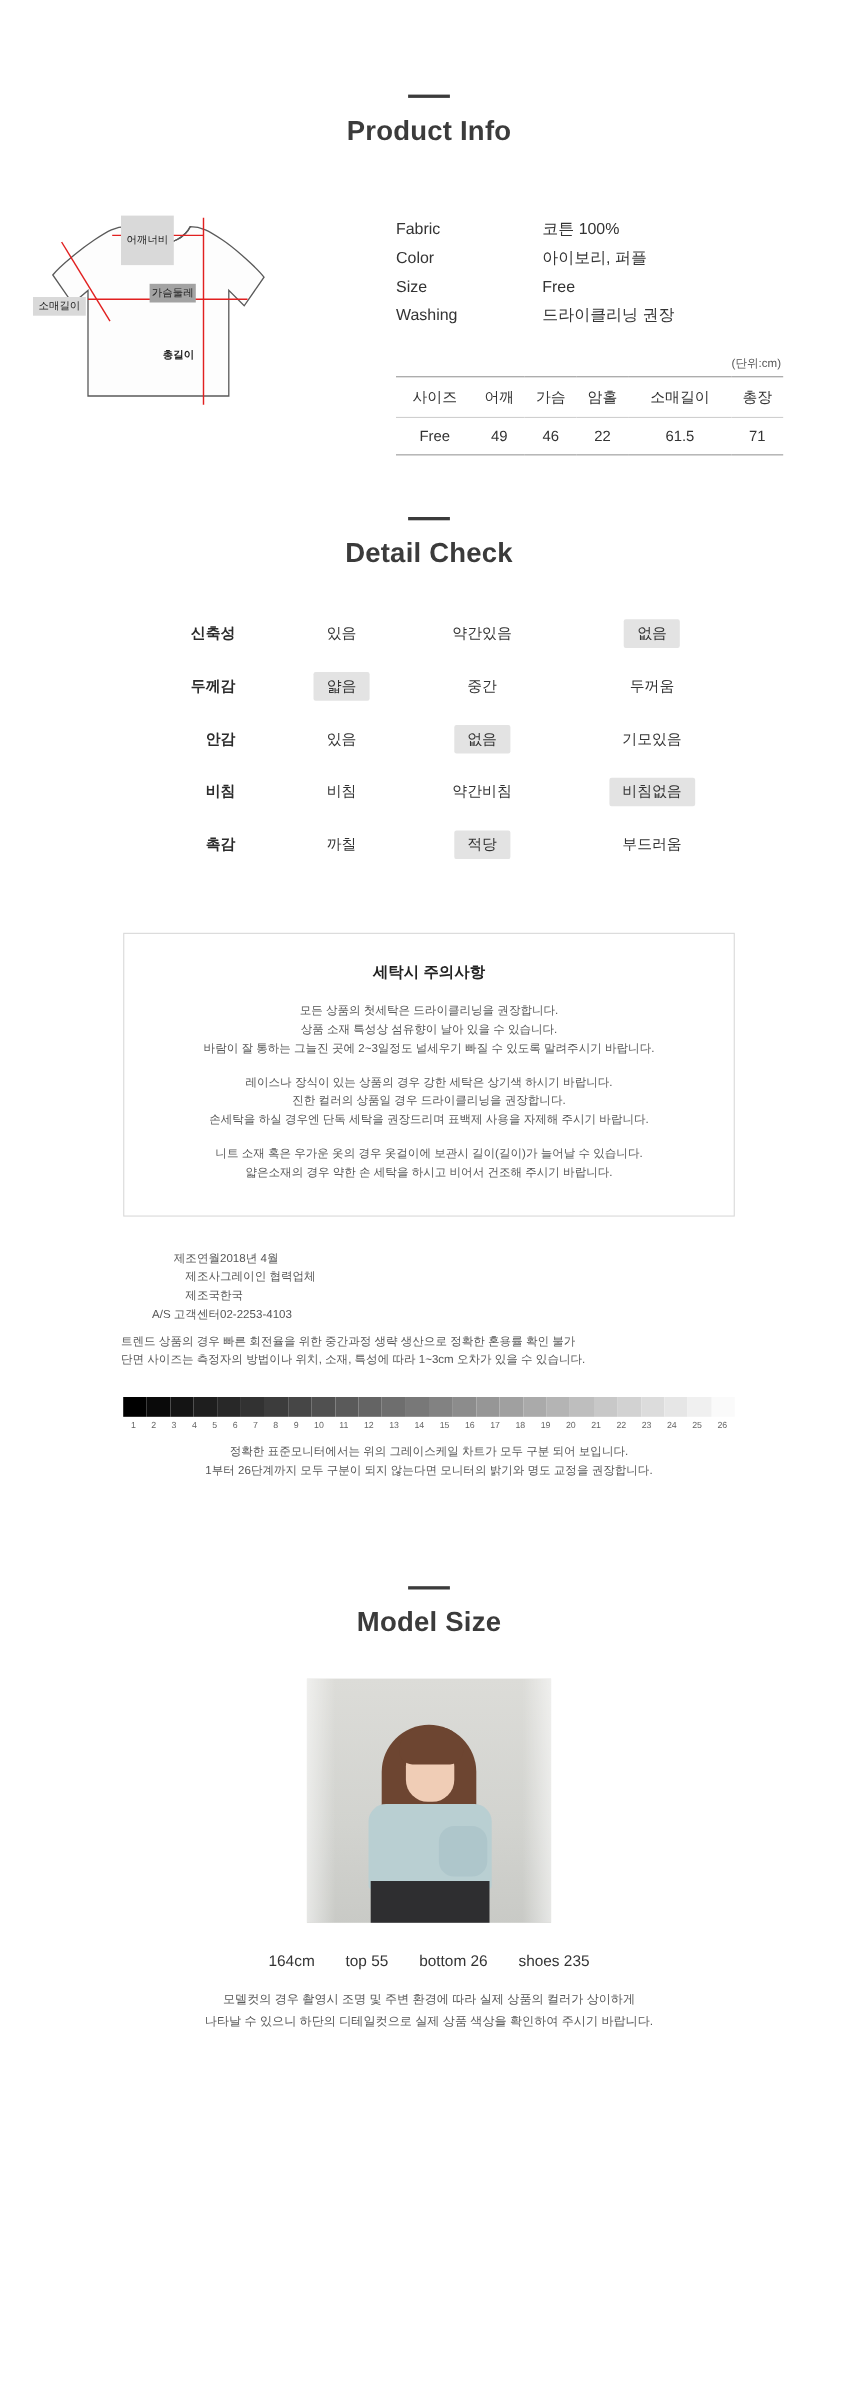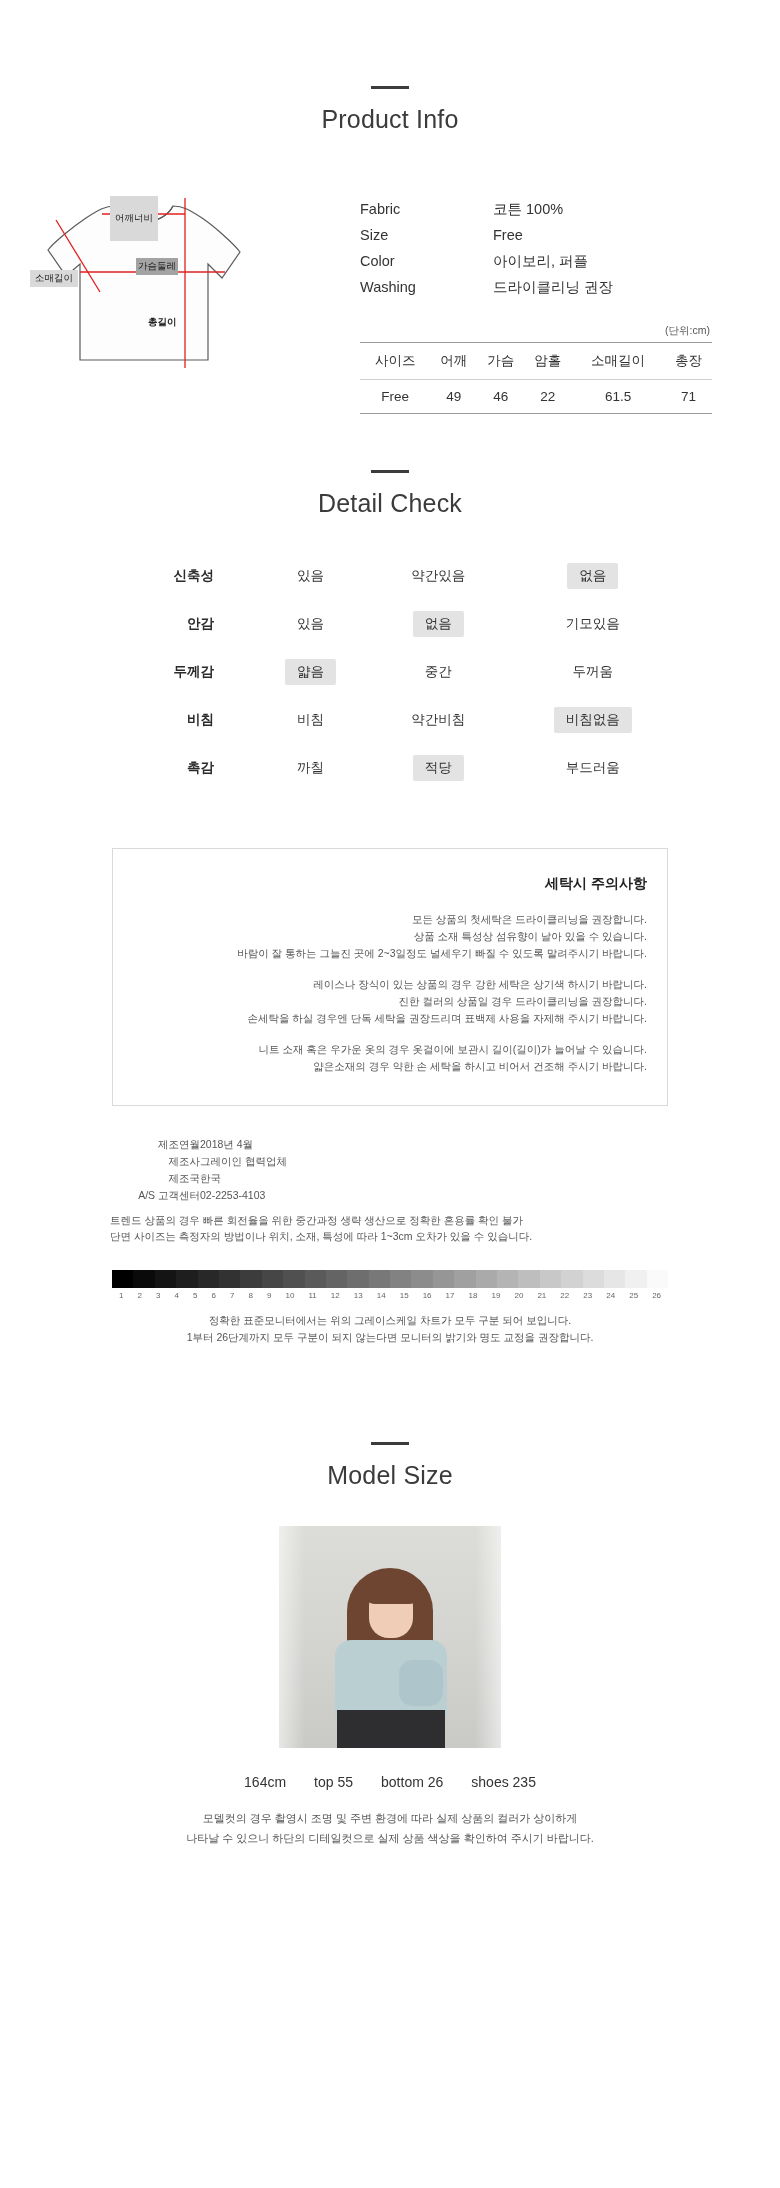--- a/index.html
+++ b/index.html
@@ -16,21 +16,21 @@
   .divider {
     width: 38px; height: 3px; background: #3b3b3b;
     margin: 0 auto;
   }
   .section-title {
     text-align: center;
     font-size: 25px;
     color: #3b3b3b;
     letter-spacing: 0.2px;
     margin-top: 16px;
-    font-weight: 400;
+    font-weight: 700;
   }
 
   
   .product-info-wrap {
     display: flex;
     align-items: flex-start;
     padding: 34px 0 0 0;
   }
   .garment-figure {
     width: 330px;
@@ -88,21 +88,21 @@
     border-radius: 2px;
   }
   .dc-opt.sel span { background: #e3e3e3; color:#333; }
 
   
   .wash-box {
     margin: 56px auto 0 auto;
     width: 556px;
     border: 1px solid #d9d9d9;
     padding: 26px 20px 30px 20px;
-    text-align: right;
+    text-align: center;
   }
   .wash-title { font-size: 14px; font-weight: bold; color:#222; margin-bottom: 18px; }
   .wash-p { font-size: 10.5px; color: #555; line-height: 17px; margin: 0 0 14px 0; }
   .wash-p:last-child { margin-bottom: 0; }
 
   
   .mfg {
     width: 560px;
     margin: 30px auto 0 auto;
     font-size: 10.5px;
@@ -202,26 +202,26 @@
       <div style="position:absolute;left:10px;top:102px;font-size:9.5px;background:#d9d9d9;padding:2px 5px;color:#222;">소매길이</div>
       <div style="position:absolute;left:128px;top:148px;font-size:9.5px;font-weight:bold;color:#222;">총길이</div>
     </div>
 
     <div class="spec-block">
       <div class="spec-row">
         <div class="spec-label">Fabric</div>
         <div class="spec-value">코튼 100%</div>
       </div>
       <div class="spec-row">
+        <div class="spec-label">Color</div>
+        <div class="spec-value">아이보리, 퍼플</div>
+      </div>
+      <div class="spec-row">
         <div class="spec-label">Size</div>
         <div class="spec-value">Free</div>
-      </div>
-      <div class="spec-row">
-        <div class="spec-label">Color</div>
-        <div class="spec-value">아이보리, 퍼플</div>
       </div>
       <div class="spec-row">
         <div class="spec-label">Washing</div>
         <div class="spec-value">드라이클리닝 권장</div>
       </div>
 
       <div class="unit-note">(단위:cm)</div>
 
       <table class="size-table">
         <thead>
@@ -254,30 +254,30 @@
 
     <table class="dc-table">
       <tbody>
         <tr>
           <td class="dc-label">신축성</td>
           <td class="dc-opt"><span>있음</span></td>
           <td class="dc-opt"><span>약간있음</span></td>
           <td class="dc-opt sel"><span>없음</span></td>
         </tr>
         <tr>
+          <td class="dc-label">두께감</td>
+          <td class="dc-opt sel"><span>얇음</span></td>
+          <td class="dc-opt"><span>중간</span></td>
+          <td class="dc-opt"><span>두꺼움</span></td>
+        </tr>
+        <tr>
           <td class="dc-label">안감</td>
           <td class="dc-opt"><span>있음</span></td>
           <td class="dc-opt sel"><span>없음</span></td>
           <td class="dc-opt"><span>기모있음</span></td>
-        </tr>
-        <tr>
-          <td class="dc-label">두께감</td>
-          <td class="dc-opt sel"><span>얇음</span></td>
-          <td class="dc-opt"><span>중간</span></td>
-          <td class="dc-opt"><span>두꺼움</span></td>
         </tr>
         <tr>
           <td class="dc-label">비침</td>
           <td class="dc-opt"><span>비침</span></td>
           <td class="dc-opt"><span>약간비침</span></td>
           <td class="dc-opt sel"><span>비침없음</span></td>
         </tr>
         <tr>
           <td class="dc-label">촉감</td>
           <td class="dc-opt"><span>까칠</span></td>

